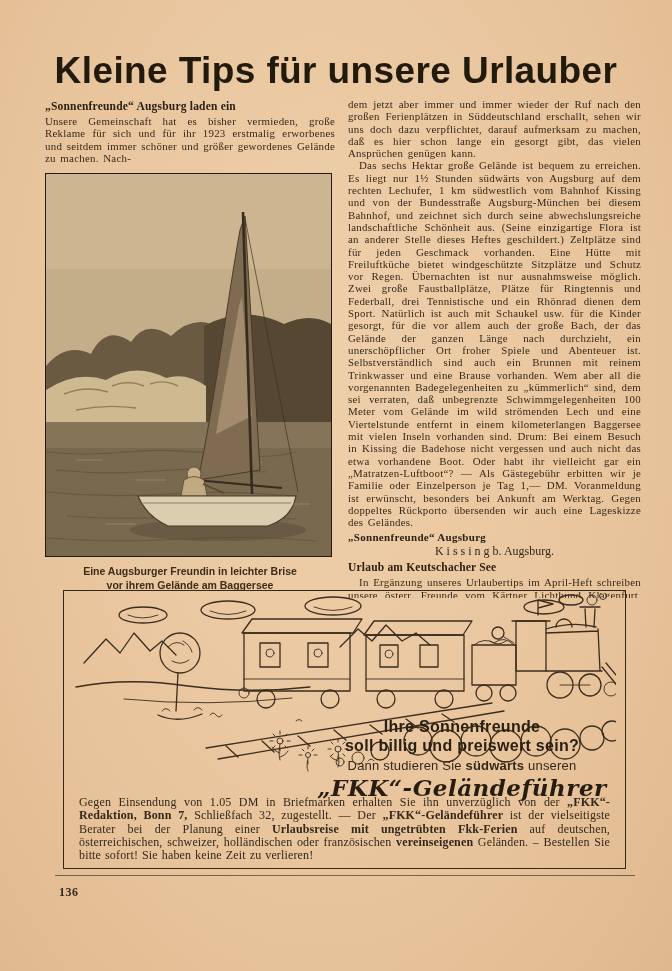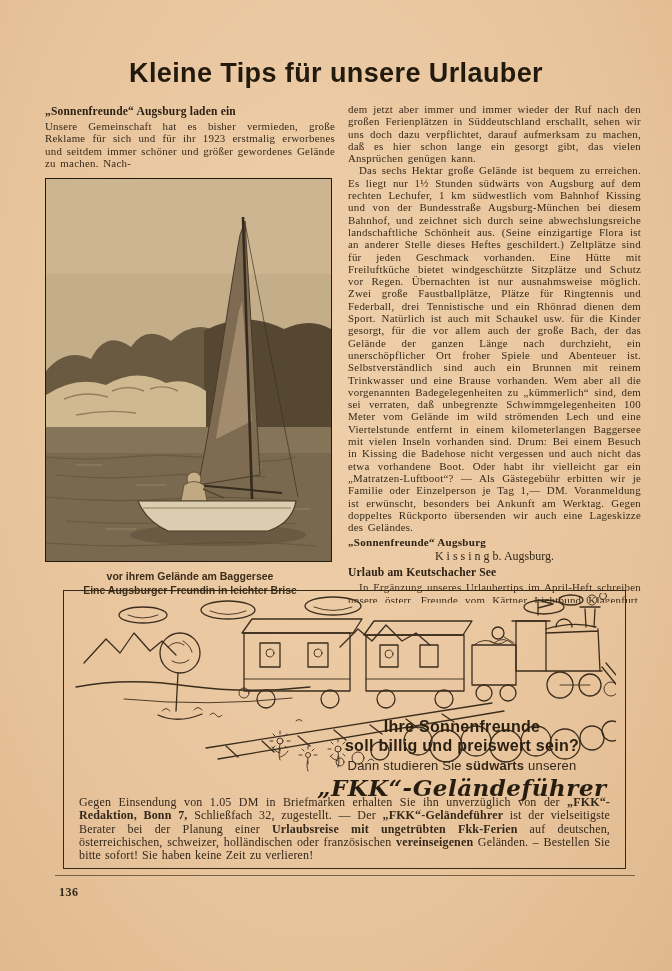--- a/index.html
+++ b/index.html
@@ -5,24 +5,24 @@
   html,body{margin:0;padding:0;}
   .page{
     position:relative;
     width:672px;height:971px;
     overflow:hidden;
     background:radial-gradient(ellipse at 48% 38%, #eed0ab 0%, #e8c49c 62%, #dfb88e 100%);
     color:#33281a;
     font-family:"Liberation Serif", serif;
   }
   .page-title{
-    margin:8px;padding-top:50px;
+    margin:0;padding-top:50px;
     text-align:center;
     font-family:"Liberation Sans", sans-serif;
-    font-weight:700;font-size:27px;letter-spacing:.4px;
+    font-weight:700;font-size:37px;letter-spacing:.4px;
     color:#221a0d;
   }
   .cols{
     display:flex;gap:13px;
     padding:6px 31px 0 45px;
     height:500px;overflow:hidden;
   }
   .col-left{width:290px;flex:none;}
   .col-right{width:293px;flex:none;}
   .sub-heading{
@@ -126,22 +126,22 @@
           <circle cx="148" cy="300" r="7" fill="#c4ad87" stroke="#4a3a26" stroke-width=".8"></circle>
           <path d="M138,306 Q148,299 158,306 L161,322 L135,322 Z" fill="#bfa67f" stroke="#4a3a26" stroke-width=".8"></path>
           <path d="M157,310 L178,319" stroke="#4a3a26" stroke-width="1.4"></path>
           <path d="M92,322 L250,322 Q246,344 222,352 L122,352 Q100,342 92,322 Z" fill="#dccfb2" stroke="#3a2d1c" stroke-width="1.2"></path>
           <path d="M97,329 L245,329" stroke="#8a775a" stroke-width="1"></path>
           <rect x="0" y="0" width="285" height="382" fill="#d8c39c" opacity=".10"></rect>
         </svg>
       </div>
 
       <div class="photo-caption">
+        <div>Eine Augsburger Freundin in leichter Brise</div>
         <div>vor ihrem Gelände am Baggersee</div>
-        <div>Eine Augsburger Freundin in leichter Brise</div>
       </div>
     </div>
 
     <div class="col-right">
       <p class="body-text">dem jetzt aber immer und immer wieder der Ruf nach den großen Ferienplätzen in Süddeutschland erschallt, sehen wir uns doch dazu verpflichtet, darauf aufmerksam zu machen, daß es hier schon lange ein gesorgt gibt, das vielen Ansprüchen genügen kann.</p>
       <p class="body-text indent">Das sechs Hektar große Gelände ist bequem zu erreichen. Es liegt nur 1½ Stunden südwärts von Augsburg auf dem rechten Lechufer, 1 km südwestlich vom Bahnhof Kissing und von der Bundesstraße Augsburg-München bei diesem Bahnhof, und zeichnet sich durch seine abwechslungsreiche landschaftliche Schönheit aus. (Seine einzigartige Flora ist an anderer Stelle dieses Heftes geschildert.) Zeltplätze sind für jeden Geschmack vorhanden. Eine Hütte mit Freiluftküche bietet windgeschützte Sitzplätze und Schutz vor Regen. Übernachten ist nur ausnahmsweise möglich. Zwei große Faustballplätze, Plätze für Ringtennis und Federball, drei Tennistische und ein Rhönrad dienen dem Sport. Natürlich ist auch mit Schaukel usw. für die Kinder gesorgt, für die vor allem auch der große Bach, der das Gelände der ganzen Länge nach durchzieht, ein unerschöpflicher Ort froher Spiele und Abenteuer ist. Selbstverständlich sind auch ein Brunnen mit reinem Trinkwasser und eine Brause vorhanden. Wem aber all die vorgenannten Badegelegenheiten zu „kümmerlich“ sind, dem sei verraten, daß unbegrenzte Schwimmgelegenheiten 100 Meter vom Gelände im wild strömenden Lech und eine Viertelstunde entfernt in einem kilometerlangen Baggersee mit vielen Inseln vorhanden sind. Drum: Bei einem Besuch in Kissing die Badehose nicht vergessen und auch nicht das etwa vorhandene Boot. Oder habt ihr vielleicht gar ein „Matratzen-Luftboot“? — Als Gästegebühr erbitten wir je Familie oder Einzelperson je Tag 1,— DM. Voranmeldung ist erwünscht, besonders bei Ankunft am Werktag. Gegen doppeltes Rückporto übersenden wir auch eine Lageskizze des Geländes.</p>
       <p class="signature1">„Sonnenfreunde“ Augsburg</p>
       <p class="signature2">K i s s i n g  b.  Augsburg.</p>
       <p class="sub-heading">Urlaub am Keutschacher See</p>
       <p class="body-text indent">In Ergänzung unseres Urlaubertips im April-Heft schreiben unsere österr. Freunde vom Kärtner Lichtbund Klagenfurt, Lerchenfeldstr. 51:</p>

